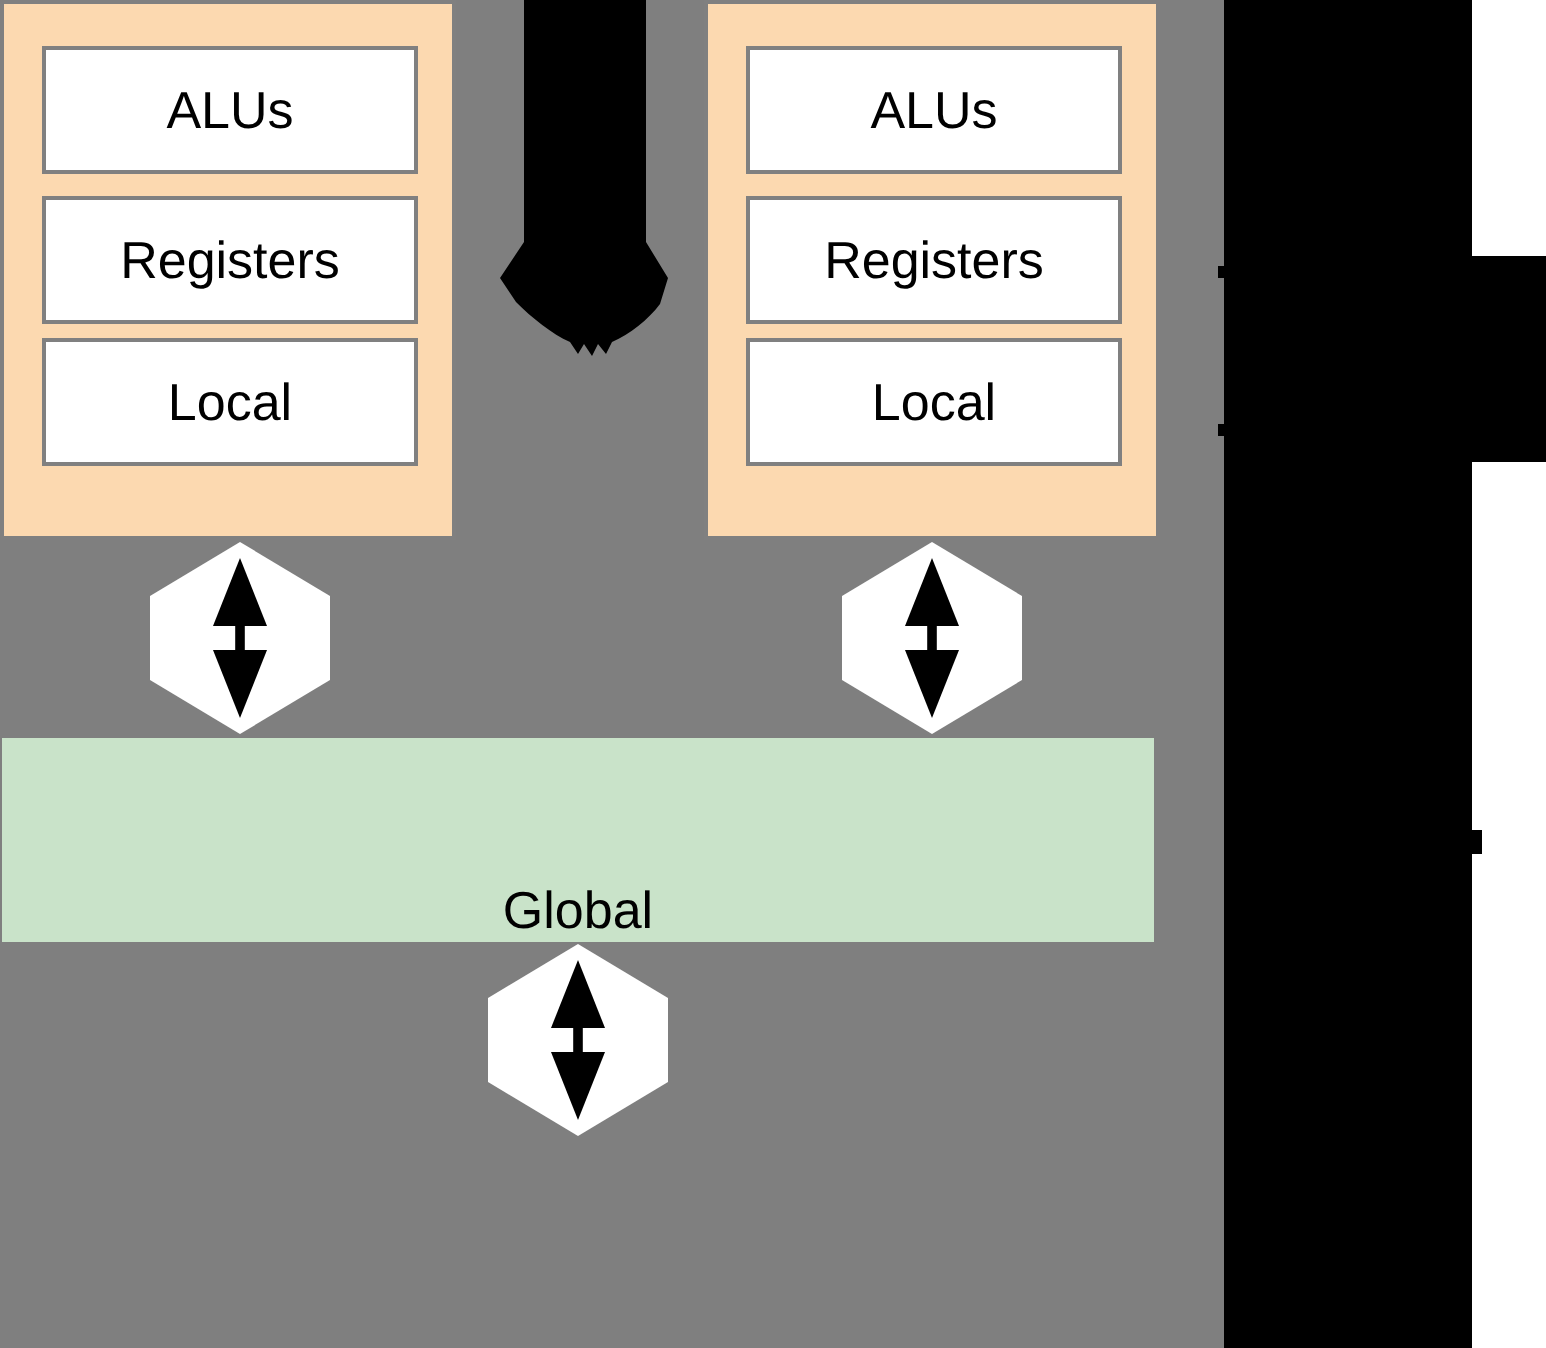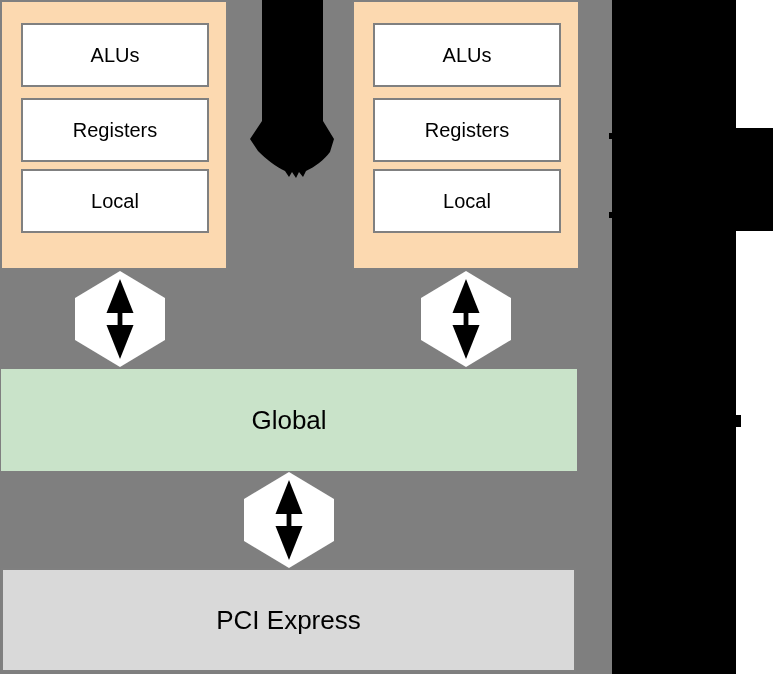--- a/index.html
+++ b/index.html
@@ -28,30 +28,30 @@
   .unit-left  { left: 0; }
   .unit-right { left: 352px; }
 
   .mem-box {
     position: absolute;
     left: 19px; width: 188px; height: 64px;
     box-sizing: border-box;
     background: var(--box_fill, #ffffff);
     border: 2px solid var(--box_border, #808080);
     display: flex; align-items: center; justify-content: center;
-    font-size: 20px; line-height: 1;
+    font-size: 26px; line-height: 1;
   }
   .row-0 { top: 21px; }
   .row-1 { top: 96px; }
   .row-2 { top: 167px; justify-content: center; }
 
   .global-box {
     left: 1px; top: 369px; width: 576px; height: 102px;
     background: var(--global_fill, #c9e3c9);
-    display: flex; align-items: center; justify-content: center;
+    display: flex; align-items: flex-end; justify-content: center;
     font-size: 26px;
   }
   .pci-box {
     left: 1px; top: 568px; width: 575px; height: 104px;
     box-sizing: border-box;
     background: var(--pci_fill, #d9d9d9);
     border: 2px solid var(--box_border, #808080);
     display: flex; align-items: center; justify-content: center;
     font-size: 26px;
   }
@@ -121,23 +121,20 @@
     <span>Global</span>
   </div>
 
   <svg class="abs hex-svg hex-c" viewBox="0 0 90 96" aria-hidden="true">
     <polygon fill="#ffffff" points="45,0 90,27 90,69 45,96 0,69 0,27"></polygon>
     <rect fill="#000000" x="42.6" y="18" width="4.8" height="60"></rect>
     <polygon fill="#000000" points="45,8 31.5,42 58.5,42"></polygon>
     <polygon fill="#000000" points="45,88 31.5,54 58.5,54"></polygon>
   </svg>
 
-  <div class="abs pci-box">
-    <span>PCI Express</span>
-  </div>
 
   <div class="abs black right-column"></div>
   <div class="abs black right-band"></div>
   <div class="abs black right-bump"></div>
   <div class="abs black nub-1"></div>
   <div class="abs black nub-2"></div>
 
 </div>
 
 </body></html>

